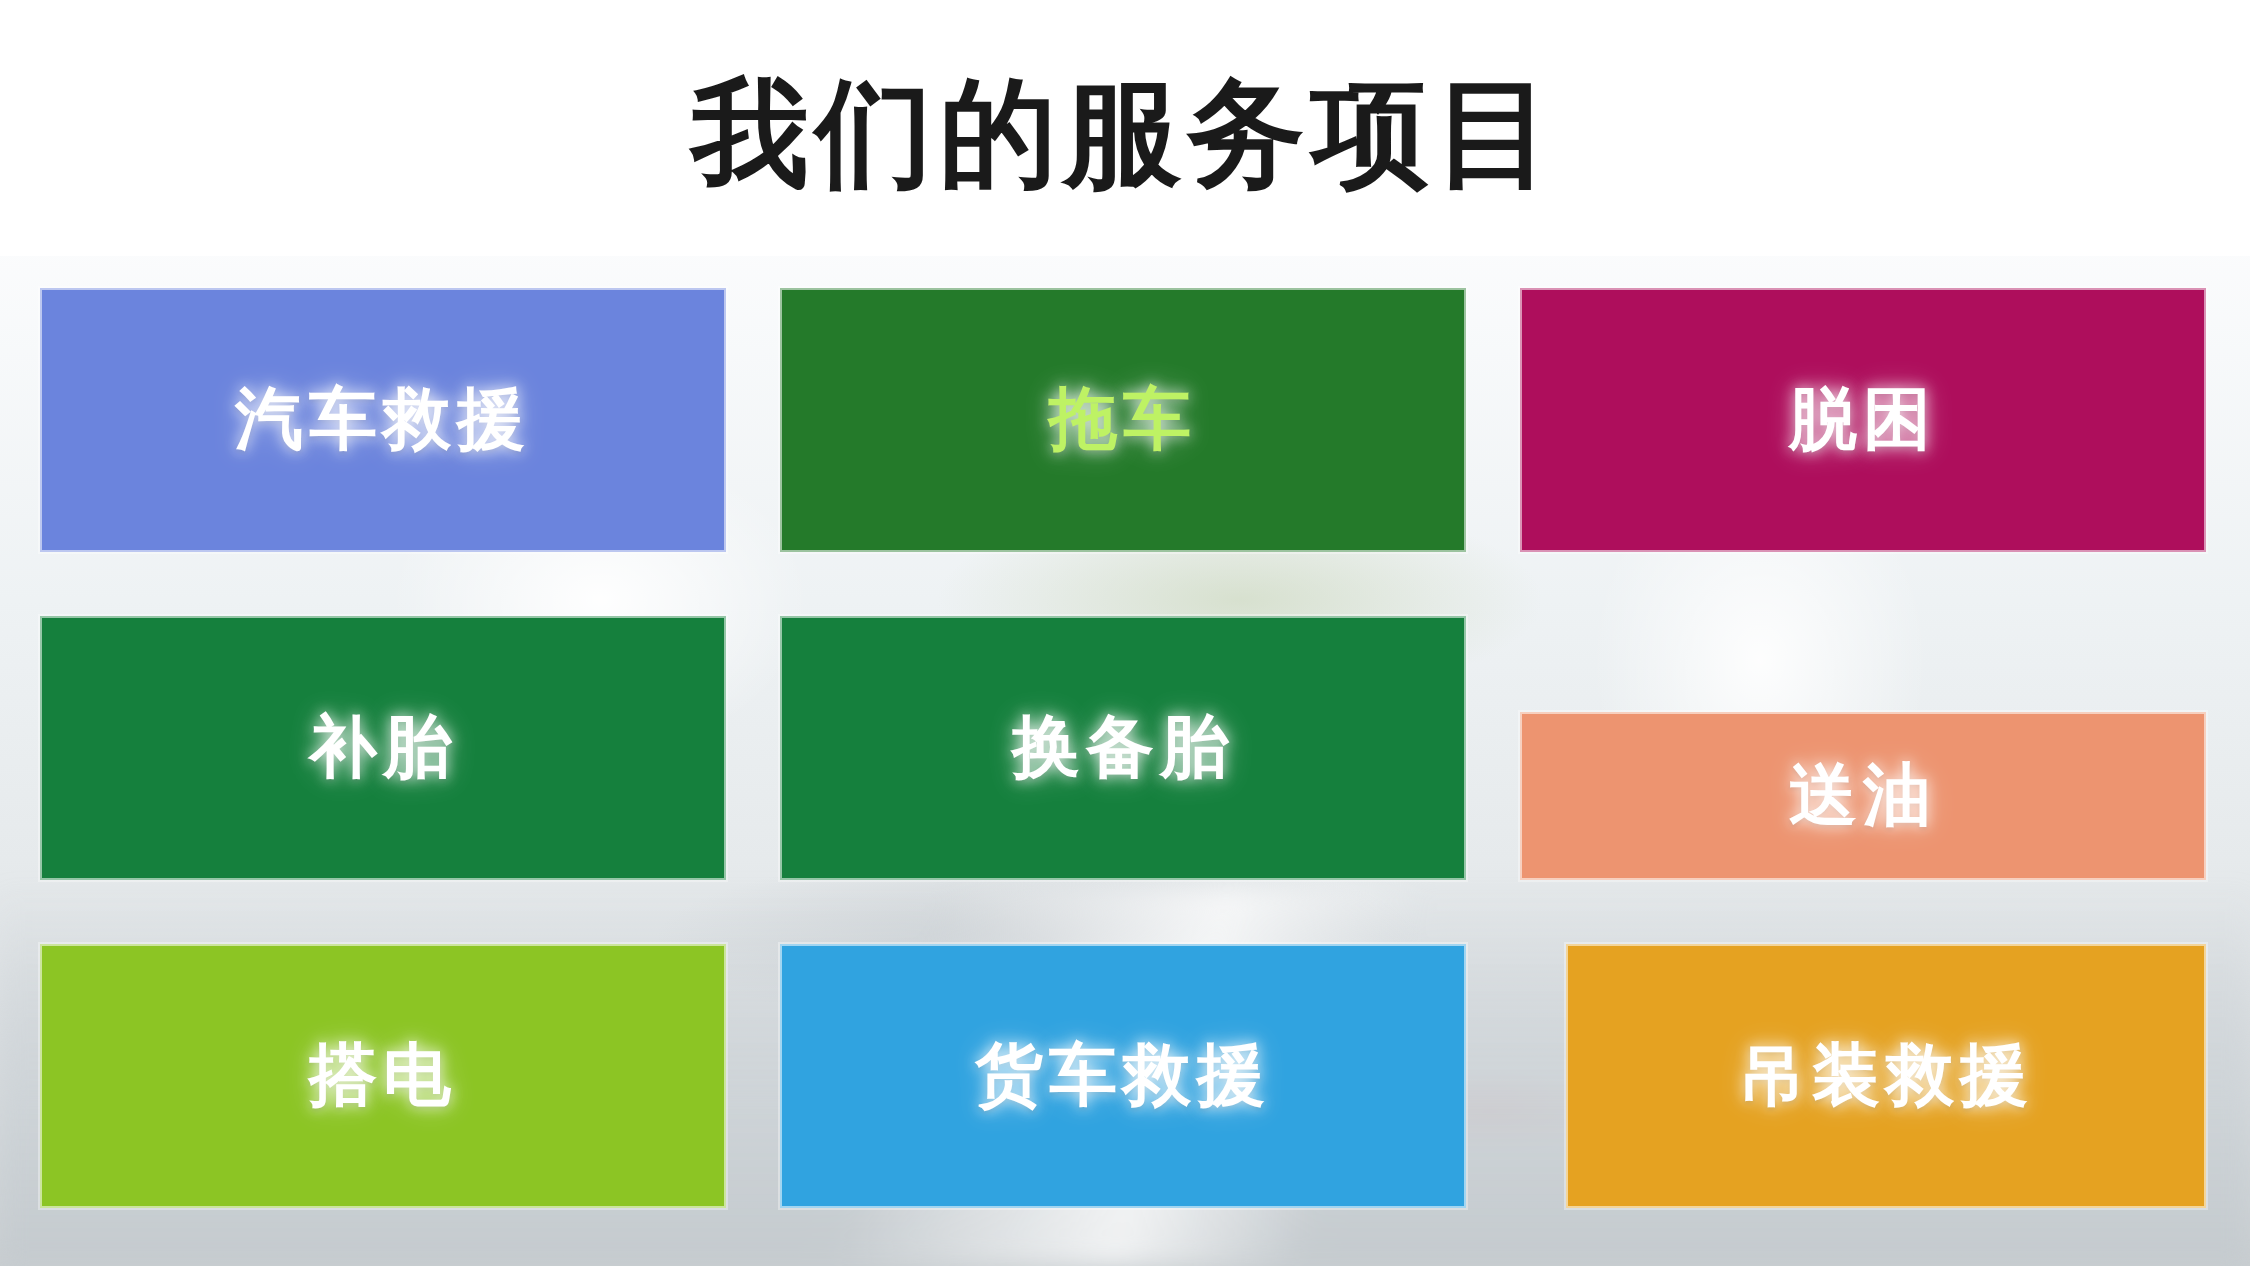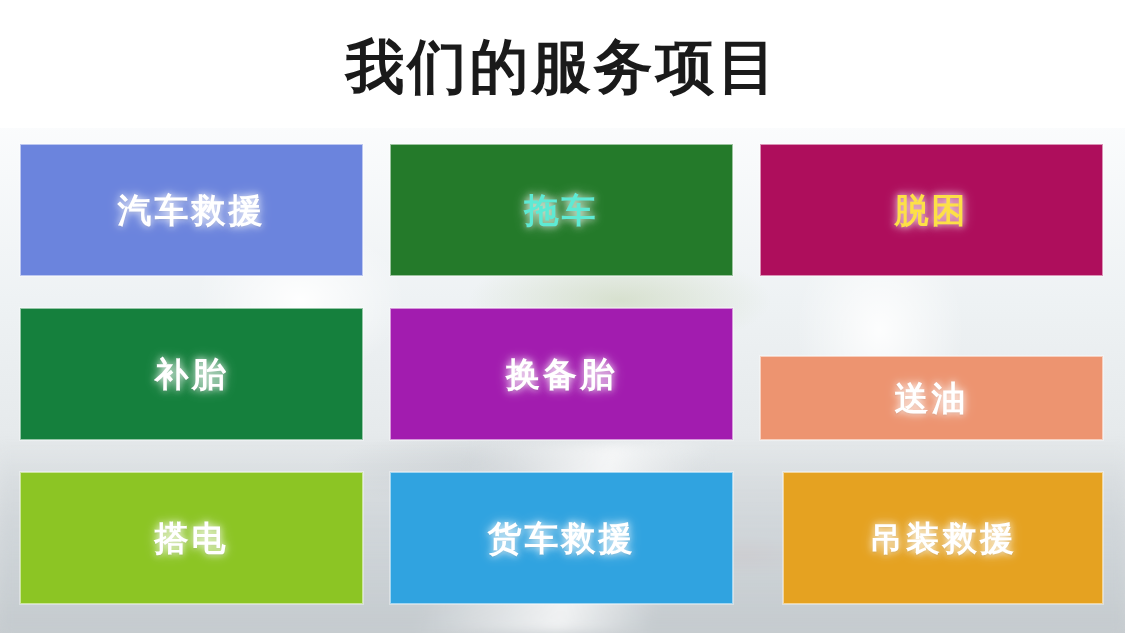--- a/index.html
+++ b/index.html
@@ -138,32 +138,32 @@
     <h1 class="poster-title">我们的服务项目</h1>
   </div>
 
   <div class="tile-grid">
 
     <div class="tile" style="background-color: rgb(107, 132, 221);">
       <span class="tile-label" style="color: rgb(255, 255, 255);">汽车救援</span>
     </div>
 
     <div class="tile" style="background-color: rgb(36, 122, 42);">
-      <span class="tile-label" style="color: #5eead4;">拖车</span>
+      <span class="tile-label" style="color: #bef264;">拖车</span>
     </div>
 
     <div class="tile" style="background-color: rgb(174, 14, 92);">
-      <span class="tile-label" style="color: #fde047;">脱困</span>
+      <span class="tile-label" style="color: #ffffff;">脱困</span>
     </div>
 
     <div class="tile" style="background-color: #15803d;">
       <span class="tile-label" style="color: rgb(255, 255, 255);">补胎</span>
     </div>
 
-    <div class="tile" style="background-color: #a21caf;">
+    <div class="tile" style="background-color: #15803d;">
       <span class="tile-label" style="color: rgb(255, 255, 255);">换备胎</span>
     </div>
 
     <div class="tile" style="background-color: rgb(237, 148, 112); margin-top: 48px;">
       <span class="tile-label" style="color: rgb(255, 255, 255);">送油</span>
     </div>
 
     <div class="tile" style="background-color: rgb(140, 197, 36); text-align: center;">
       <span class="tile-label" style="color: rgb(255, 255, 255);">搭电</span>
     </div>

